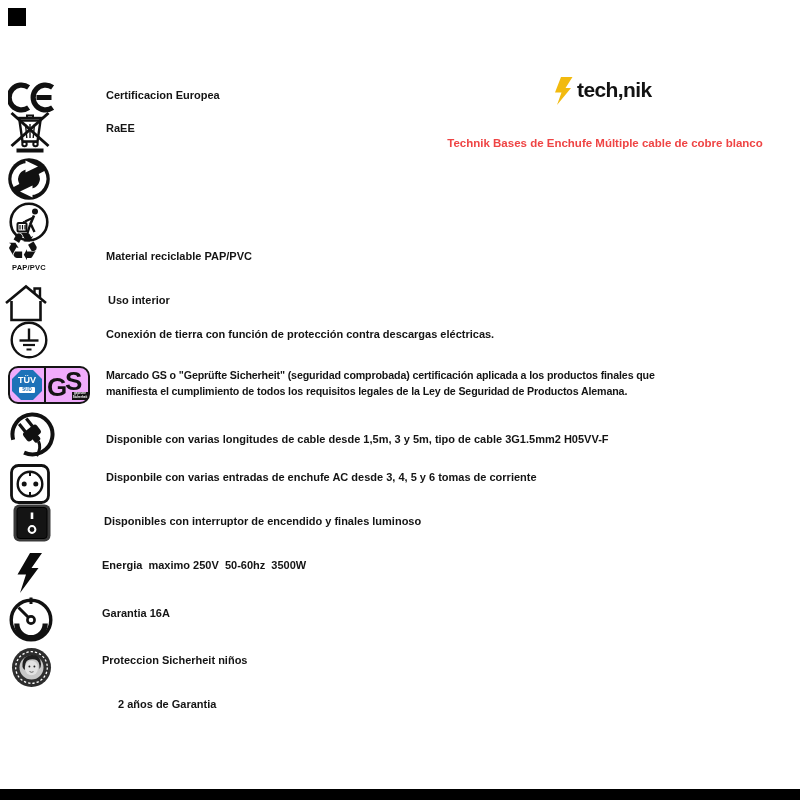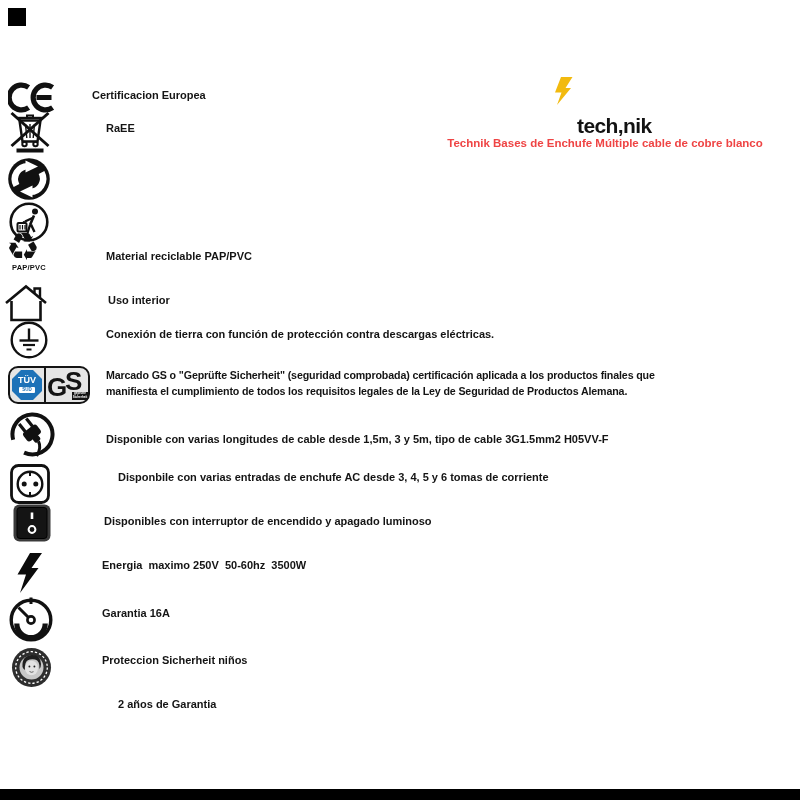--- a/index.html
+++ b/index.html
@@ -5,32 +5,32 @@
   html,body{margin:0;padding:0;background:#fff;}
   .canvas{position:relative;width:800px;height:800px;background:#ffffff;overflow:hidden;
           font-family:"Liberation Sans","DejaVu Sans",sans-serif;color:#111;}
   .lbl{position:absolute;font-weight:700;font-size:11px;line-height:13px;white-space:nowrap;color:#141414;}
   .pre{white-space:pre;}
   .gsline{position:absolute;font-weight:700;font-size:11px;line-height:14px;white-space:nowrap;
           letter-spacing:-0.15px;color:#141414;transform:scaleX(0.97);transform-origin:left top;}
   .icon{position:absolute;}
   svg{display:block;}
   
-  .logo-text{position:absolute;left:577px;top:78px;font-weight:700;font-size:21px;letter-spacing:-0.6px;color:#121212;margin-top:36px;}
+  .logo-text{position:absolute;left:577px;top:78px;font-weight:700;font-size:21px;letter-spacing:-0.6px;color:#121212;}
   .title-wrap{position:absolute;left:410px;top:136px;width:390px;text-align:center;color:#ef4444;}
   .title-main{font-weight:700;font-size:11.5px;line-height:15px;}
   .title-sub{font-weight:700;font-style:italic;font-size:11.5px;line-height:14px;}
   
   .corner-mark{position:absolute;left:8px;top:8px;width:18px;height:18px;background:#000;}
   .bottom-bar{position:absolute;left:0;top:789px;width:800px;height:11px;background:#000;}
   
   .recycle-glyph{position:absolute;left:6px;top:228px;font-size:38px;line-height:38px;color:#111;}
   .pap-caption{position:absolute;left:2px;top:263px;width:54px;text-align:center;font-weight:700;font-size:7.5px;letter-spacing:0.2px;color:#111;}
   
-  .tuv-badge{position:absolute;left:8px;top:366px;width:82px;height:38px;border:2px solid #141414;border-radius:10px;background:#e5e5e5;box-sizing:border-box;}
+  .tuv-badge{position:absolute;left:8px;top:366px;width:82px;height:38px;border:2px solid #141414;border-radius:10px;background:#f0abfc;box-sizing:border-box;}
   .tuv-divider{position:absolute;left:34px;top:0;width:2px;height:34px;background:#141414;}
   .tuv-oct{position:absolute;left:2px;top:2px;width:30px;height:30px;background:#1d72b8;
            clip-path:polygon(30% 0,70% 0,100% 30%,100% 70%,70% 100%,30% 100%,0 70%,0 30%);}
   .tuv-txt{position:absolute;left:0;top:6px;width:30px;text-align:center;color:#fff;font-weight:700;font-size:9px;line-height:9px;}
   .tuv-sub-box{position:absolute;left:7px;top:17px;width:16px;height:6px;background:#fff;border-radius:1px;}
   .tuv-sub-txt{display:block;text-align:center;color:#1d72b8;font-weight:700;font-size:4.5px;line-height:6px;}
   .gs-g{position:absolute;left:37px;top:6px;font-weight:700;font-size:26px;line-height:26px;color:#141414;}
   .gs-s{position:absolute;left:55px;top:0px;font-weight:700;font-size:26px;line-height:26px;color:#141414;}
   .gs-note{position:absolute;left:62px;top:24px;width:16px;height:8px;background:#141414;color:#fff;
            font-weight:700;font-size:3px;line-height:3.5px;text-align:center;overflow:hidden;}
@@ -54,21 +54,21 @@
     <div class="title-main">Technik Bases de Enchufe Múltiple cable de cobre blanco</div>
   </div>
 
   <div class="icon" style="left:8px;top:82px;">
     <svg width="50" height="31" viewBox="0 0 50 31">
       <path d="M20.6 25.7 A12.4 12.4 0 1 1 20.6 5.3" fill="none" stroke="#111" stroke-width="5.2"></path>
       <path d="M44.6 25.7 A12.4 12.4 0 1 1 44.6 5.3" fill="none" stroke="#111" stroke-width="5.2"></path>
       <path d="M28.5 15.5 H43.5" fill="none" stroke="#111" stroke-width="5"></path>
     </svg>
   </div>
-  <div class="lbl" style="left:92px;top:89px;">Certificacion Europea</div>
+  <div class="lbl" style="left:106px;top:89px;">Certificacion Europea</div>
 
   <div class="icon" style="left:8px;top:111px;">
     <svg width="44" height="42" viewBox="0 0 44 42">
       <path d="M9 7 H35" stroke="#111" stroke-width="2.4" fill="none"></path>
       <path d="M19 7 V4.5 H25 V7" stroke="#111" stroke-width="2" fill="none"></path>
       <path d="M11.5 9.5 L14.5 30.5 H29.5 L32.5 9.5 Z" stroke="#111" stroke-width="2.4" fill="none"></path>
       <path d="M17.5 13 L18.8 27 M22 13 V27 M26.5 13 L25.2 27" stroke="#111" stroke-width="1.4" fill="none"></path>
       <circle cx="16.5" cy="33" r="2.2" stroke="#111" stroke-width="2" fill="none"></circle>
       <circle cx="27.5" cy="33" r="2.2" stroke="#111" stroke-width="2" fill="none"></circle>
       <path d="M3.5 2 L40.5 35 M40.5 2 L3.5 35" stroke="#111" stroke-width="3" fill="none"></path>
@@ -154,31 +154,31 @@
 
   <div class="icon" style="left:10px;top:464px;">
     <svg width="40" height="40" viewBox="0 0 40 40">
       <rect x="1.5" y="1.5" width="37" height="37" rx="7" stroke="#111" stroke-width="2.8" fill="none"></rect>
       <circle cx="20" cy="20" r="12.3" stroke="#111" stroke-width="2.4" fill="none"></circle>
       <circle cx="14.2" cy="20" r="2.5" fill="#111"></circle>
       <circle cx="25.8" cy="20" r="2.5" fill="#111"></circle>
       <path d="M20 8.2 V12 M20 28 V31.8" stroke="#111" stroke-width="2"></path>
     </svg>
   </div>
-  <div class="lbl" style="left:106px;top:471px;margin-left:12px;">Disponbile con varias entradas de enchufe AC desde 3, 4, 5 y 6 tomas de corriente</div>
+  <div class="lbl" style="left:106px;top:471px;">Disponbile con varias entradas de enchufe AC desde 3, 4, 5 y 6 tomas de corriente</div>
 
   <div class="icon" style="left:13px;top:504px;">
     <svg width="38" height="38" viewBox="0 0 38 38">
       <rect x="0.5" y="0.5" width="37" height="37" rx="6" fill="#3a3a3a"></rect>
       <rect x="4" y="3.5" width="30" height="31" rx="3" fill="#141414" stroke="#000" stroke-width="1"></rect>
       <path d="M19 8.5 V15" stroke="#fff" stroke-width="2.6"></path>
       <circle cx="19" cy="25.5" r="3.4" stroke="#fff" stroke-width="2" fill="none"></circle>
     </svg>
   </div>
-  <div class="lbl" style="left:104px;top:515px;">Disponibles con interruptor de encendido y apagado luminoso</div>
+  <div class="lbl" style="left:104px;top:515px;">Disponibles con interruptor de encendido y finales luminoso</div>
 
   <div class="icon" style="left:15px;top:553px;">
     <svg width="27" height="40" viewBox="0 0 27 40">
       <polygon points="15,0 27,0 16.5,15 23.5,15 5,40 11,21.5 2.5,21.5" fill="#0b0b0b"></polygon>
     </svg>
   </div>
   <div class="lbl pre" style="left:102px;top:559px;">Energia  maximo 250V  50-60hz  3500W</div>
 
   <div class="icon" style="left:8px;top:597px;">
     <svg width="46" height="46" viewBox="0 0 46 46">

